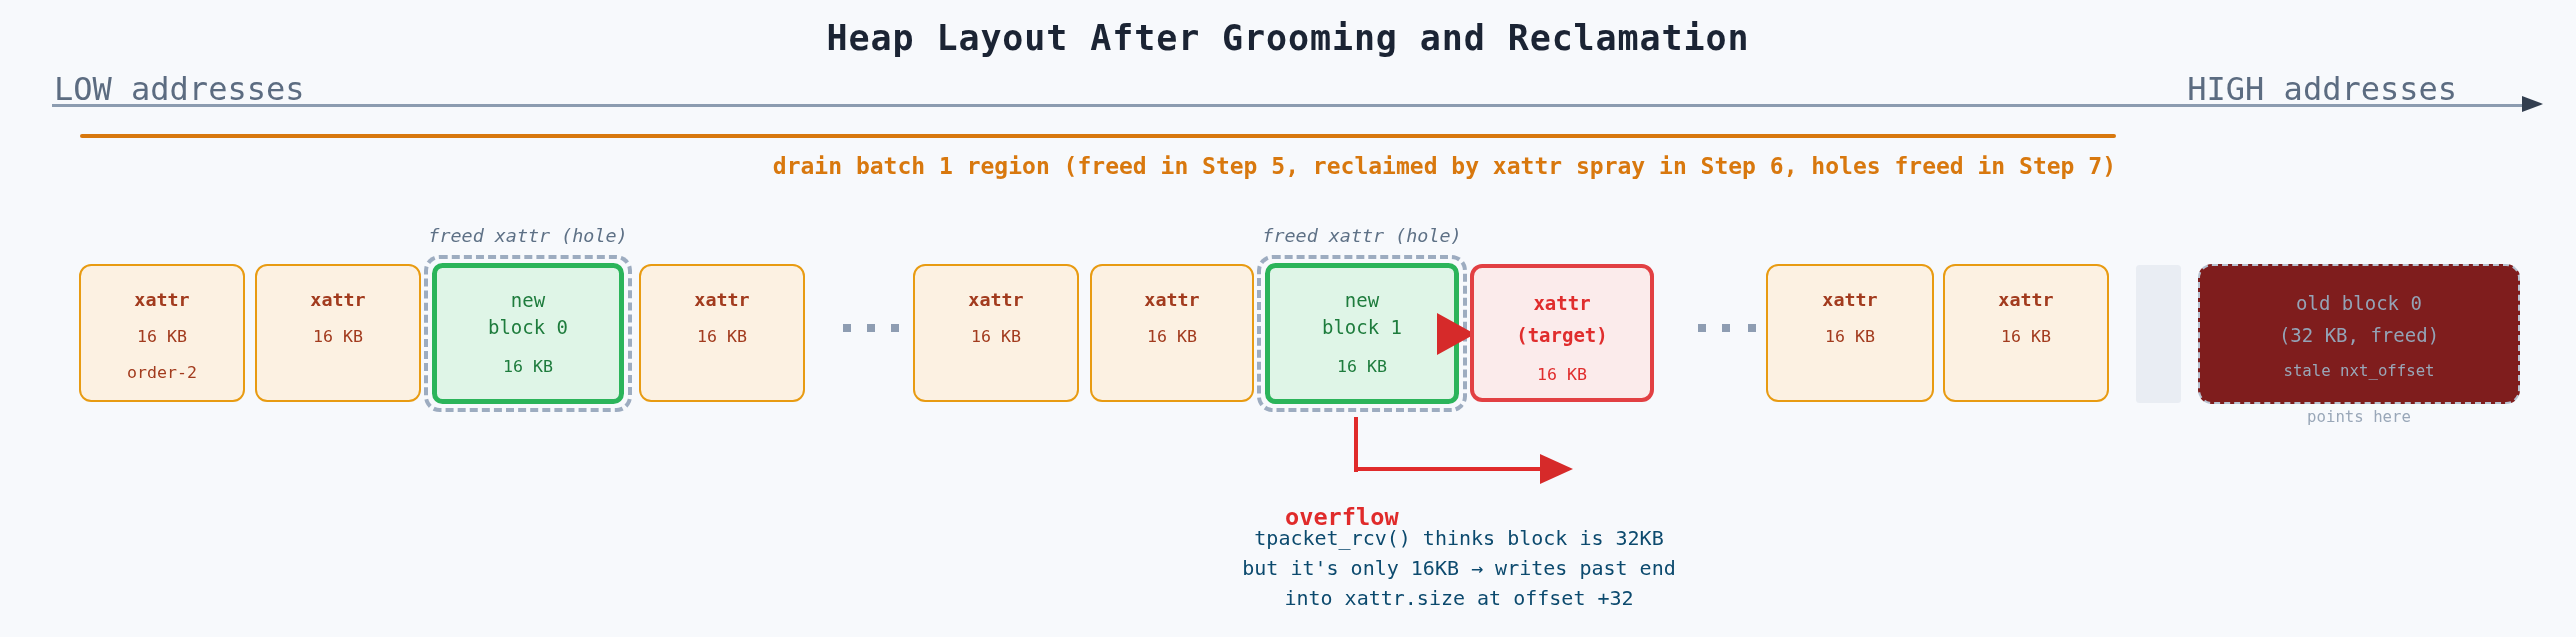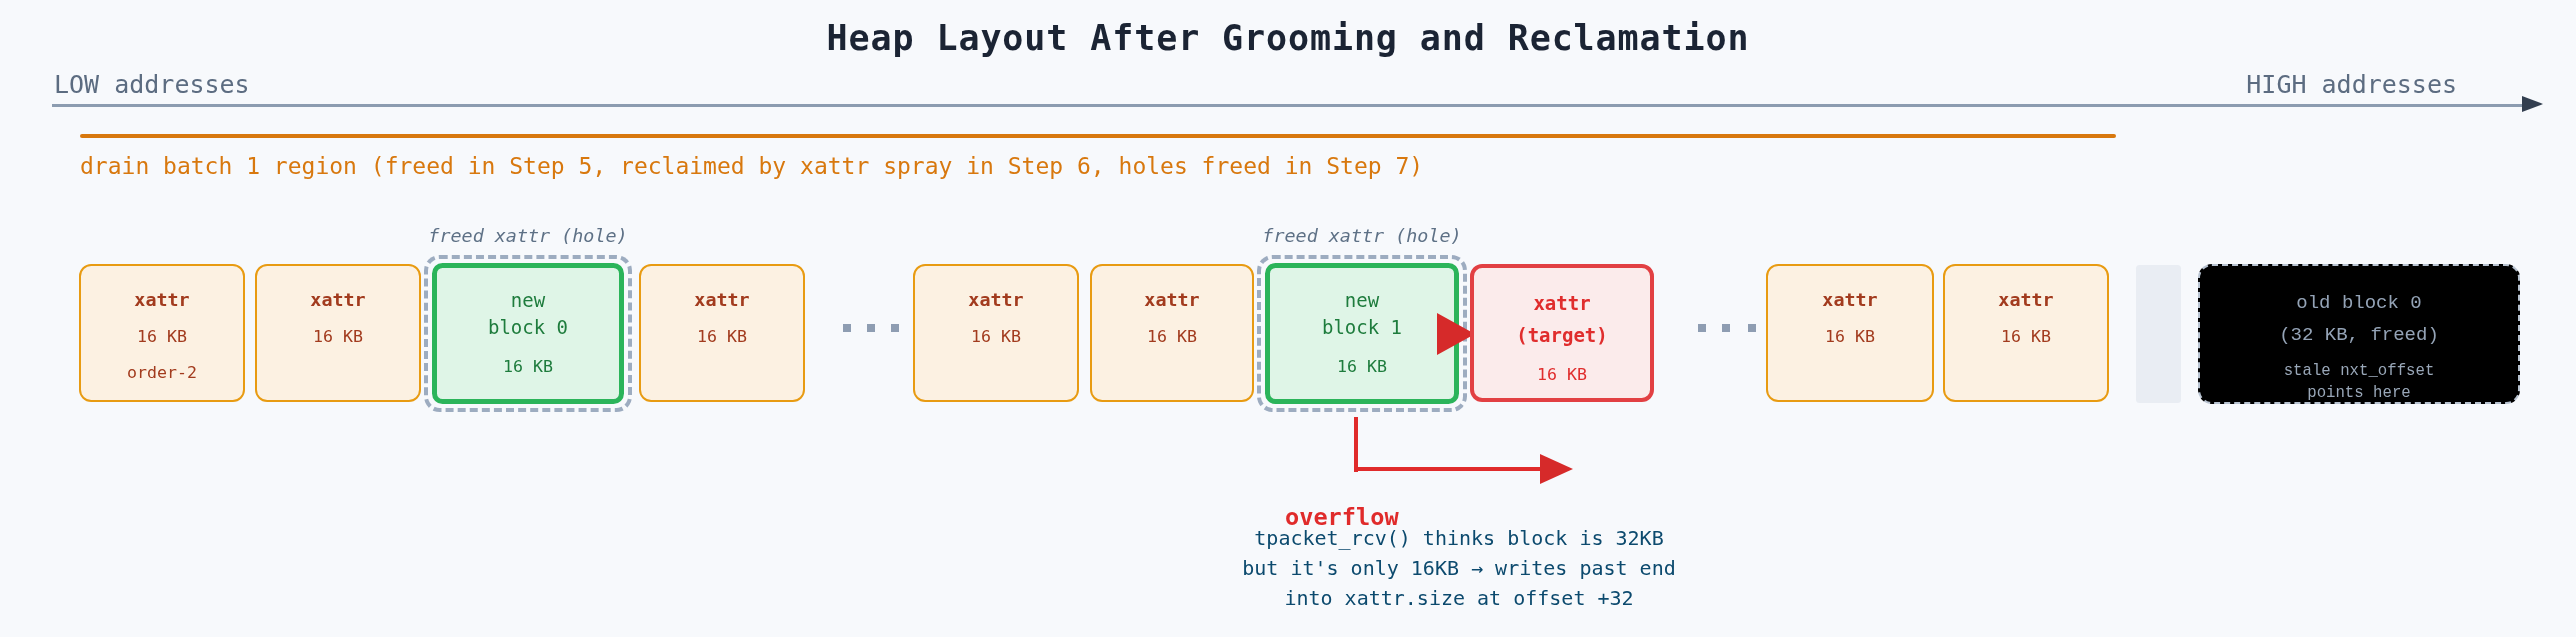--- a/index.html
+++ b/index.html
@@ -8,33 +8,33 @@
     background:#f7f9fc; overflow:hidden;
     font-family:"DejaVu Sans Mono","Liberation Mono",monospace;
   }
   .abs { position:absolute; }
   
   .title {
     left:0; top:17.5px; width:2576px; text-align:center;
     font-size:35px; font-weight:bold; color:#1b2434; letter-spacing:0.9px;
   }
   
-  .axis-label { top:70px; font-size:25px; color:#5c6c81; }
+  .axis-label { top:70px; font-size:32px; color:#5c6c81; }
   .axis-label.low  { left:54px; }
   .axis-label.high { right:119px; }
   .axis-line { left:52px; top:104px; width:2473px; height:2.6px; background:#8c9cb0; }
   .axis-arrow {
     left:2522px; top:96px; width:0; height:0;
     border-left:21px solid #333f50; border-top:8.7px solid transparent; border-bottom:8.7px solid transparent;
   }
   
   .region-line { left:80px; top:134px; width:2036px; height:4.4px; background:#d8780e; border-radius:2.6px; }
   .region-label {
-    left:80px; top:153px; width:2036px; text-align:left;
-    font-size:23px; font-weight:normal; color:#d8780e;
+    left:80px; top:153px; width:2036px; text-align:right;
+    font-size:23px; font-weight:bold; color:#d8780e;
   }
   
   .hole-label {
     top:225px; width:350px; text-align:center;
     font-size:18.4px; font-style:italic; color:#5e7186;
   }
   .hole-label.h0 { left:353px; }
   .hole-label.h1 { left:1187px; }
   
   .blk {
@@ -78,25 +78,25 @@
   }
   .blk.target .t1 { font-size:19px; font-weight:bold; line-height:32px; }
   .blk.target .sz { font-size:16.6px; margin-top:14px; }
   
   .dot { width:7.9px; height:7.9px; background:#8e9db2; top:324px; }
   
   .spacer { left:2136px; top:265px; width:45px; height:138px; background:#e9edf3; border-radius:3.5px; }
   
   .blk.old {
     left:2198px; width:322px; height:140px;
-    background:#000000; border:2.6px dashed #b7c2d0; border-radius:14px;
-    padding-top:21px; color:#94a3b6;font-family:Liberation Mono, monospace;
+    background:#7f1d1d; border:2.6px dashed #b7c2d0; border-radius:14px;
+    padding-top:21px; color:#94a3b6;
   }
   .blk.old .m { font-size:19px; line-height:32px; }
-  .blk.old .s { font-size:15.7px; line-height:22px; color:#99a7b8; }
+  .blk.old .s { font-size:15.7px; line-height:22px; color:#99a7b8;margin-top:24px; }
   .blk.old .s.first { margin-top:8.7px; }
   
   .ptr-triangle {
     left:1437px; top:313px; width:0; height:0;
     border-left:38px solid #d62a2a; border-top:21px solid transparent; border-bottom:21px solid transparent;
   }
   
   .elbow-v { left:1354px; top:417px; width:3.5px; height:55px; background:#e02b2b; }
   .elbow-h { left:1354px; top:467px; width:186px; height:4.4px; background:#e02b2b; }
   .elbow-arrow {

